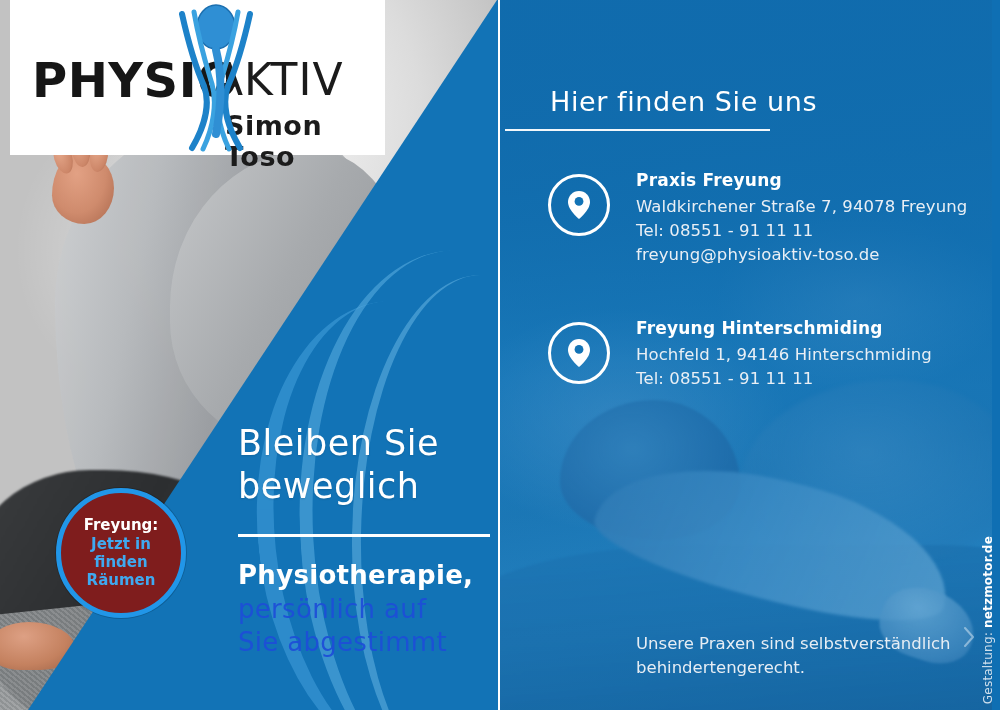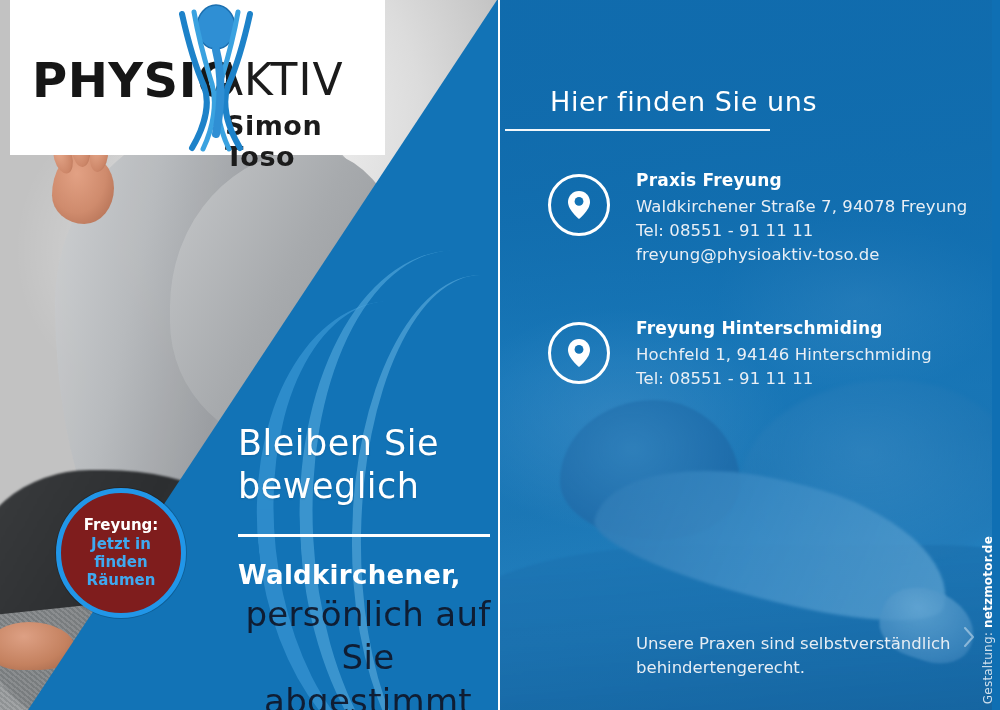--- a/index.html
+++ b/index.html
@@ -180,24 +180,23 @@
     width: 252px; height: 3px; background: #ffffff;
     margin: 27px 0 22px 0;
   }
   .sub-strong {
     font-family: "DejaVu Sans", sans-serif;
     font-size: 26px; font-weight: 700; color: #ffffff;
     line-height: 1.28; letter-spacing: .3px;
   }
   .sub-light {
     font-family: "DejaVu Sans", sans-serif;
-    font-size: 34px; font-weight: 400; color: #0f172a;
+    font-size: 26px; font-weight: 400; color: #1d4ed8;
     line-height: 1.28; letter-spacing: .3px;
     opacity: .93;
-    text-align: center;
   }
 
   
   #badge {
     position: absolute; left: 56px; top: 488px;
     width: 130px; height: 130px; border-radius: 50%;
     background: #7f1d1d;
     border: 5px solid #2196e8;
     z-index: 28;
     display: flex; flex-direction: column;
@@ -345,21 +344,21 @@
     <div id="blue-wedge">
       <div class="ribbon r1"></div>
       <div class="ribbon r2"></div>
       <div class="ribbon r3"></div>
     </div>
 
     <div id="left-copy">
       <div class="headline">Bleiben Sie</div>
       <div class="headline">beweglich</div>
       <div class="hl-rule"></div>
-      <div class="sub-strong">Waldkirchener,</div>
+      <div class="sub-strong">Physiotherapie,</div>
       <div class="sub-light">persönlich auf</div>
       <div class="sub-light">Sie abgestimmt</div>
     </div>
 
     <div id="badge">
       <div class="b1">Freyung:</div>
       <div class="b2">Jetzt in</div>
       <div class="b2">finden</div>
       <div class="b2">Räumen</div>
     </div>

